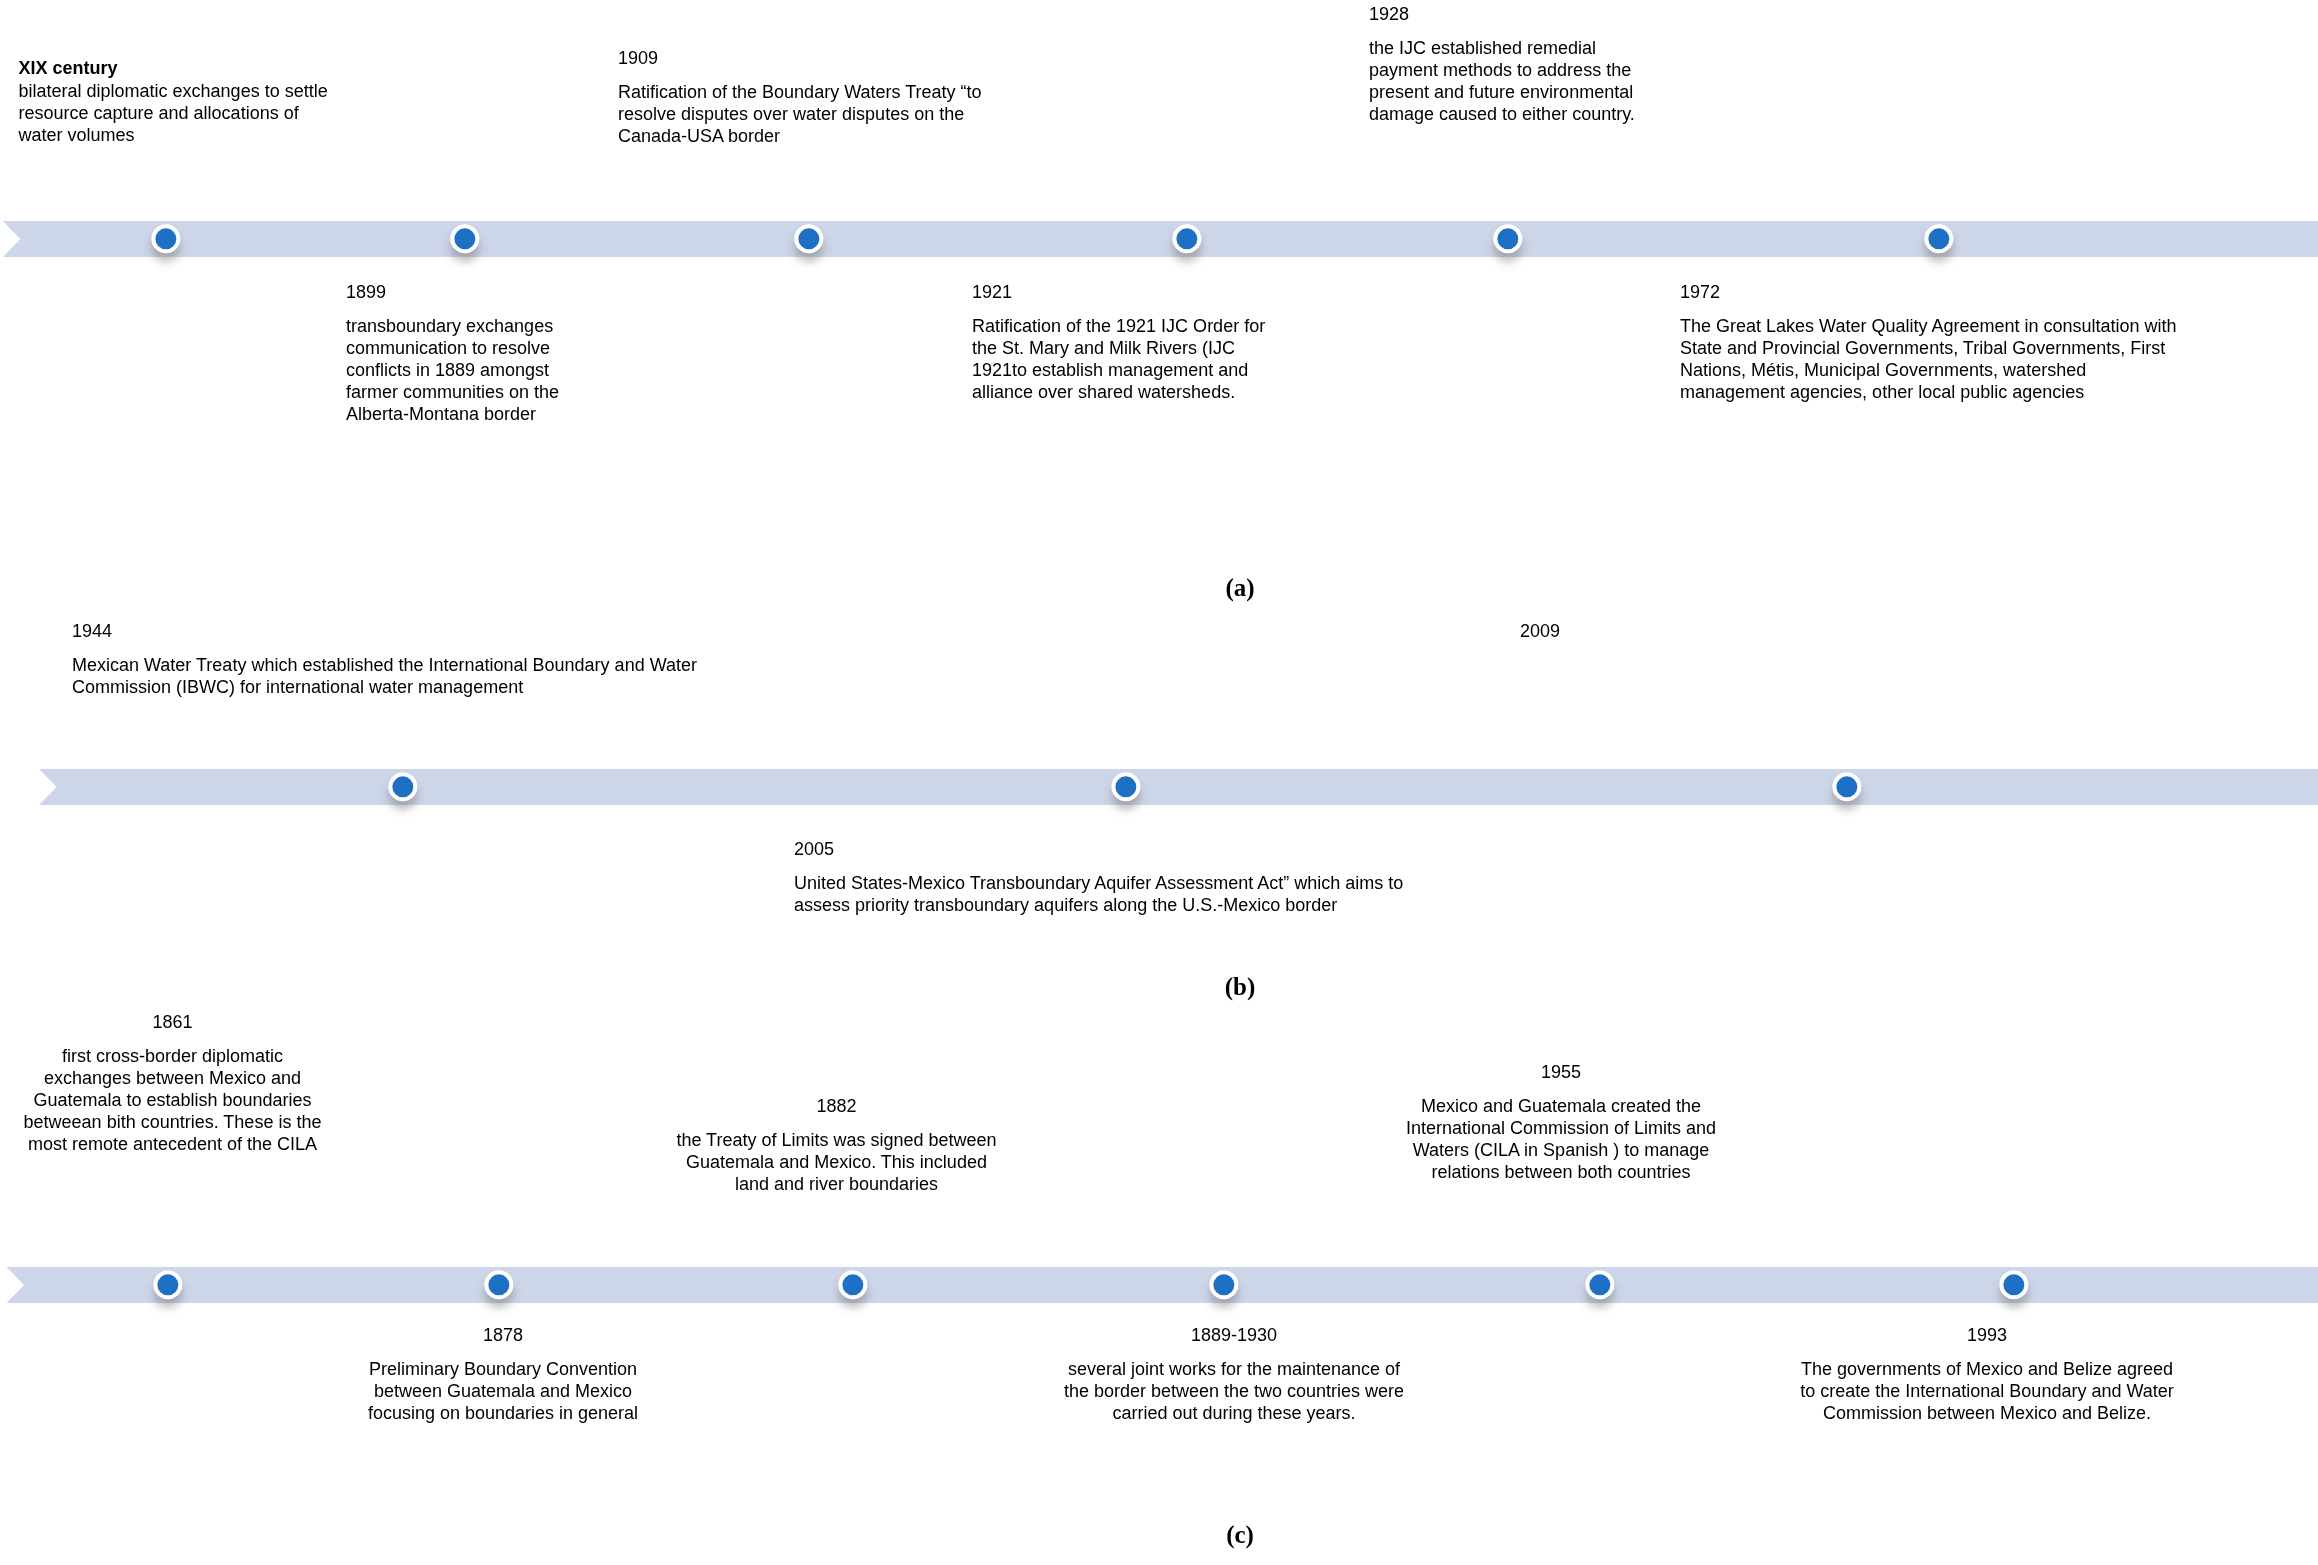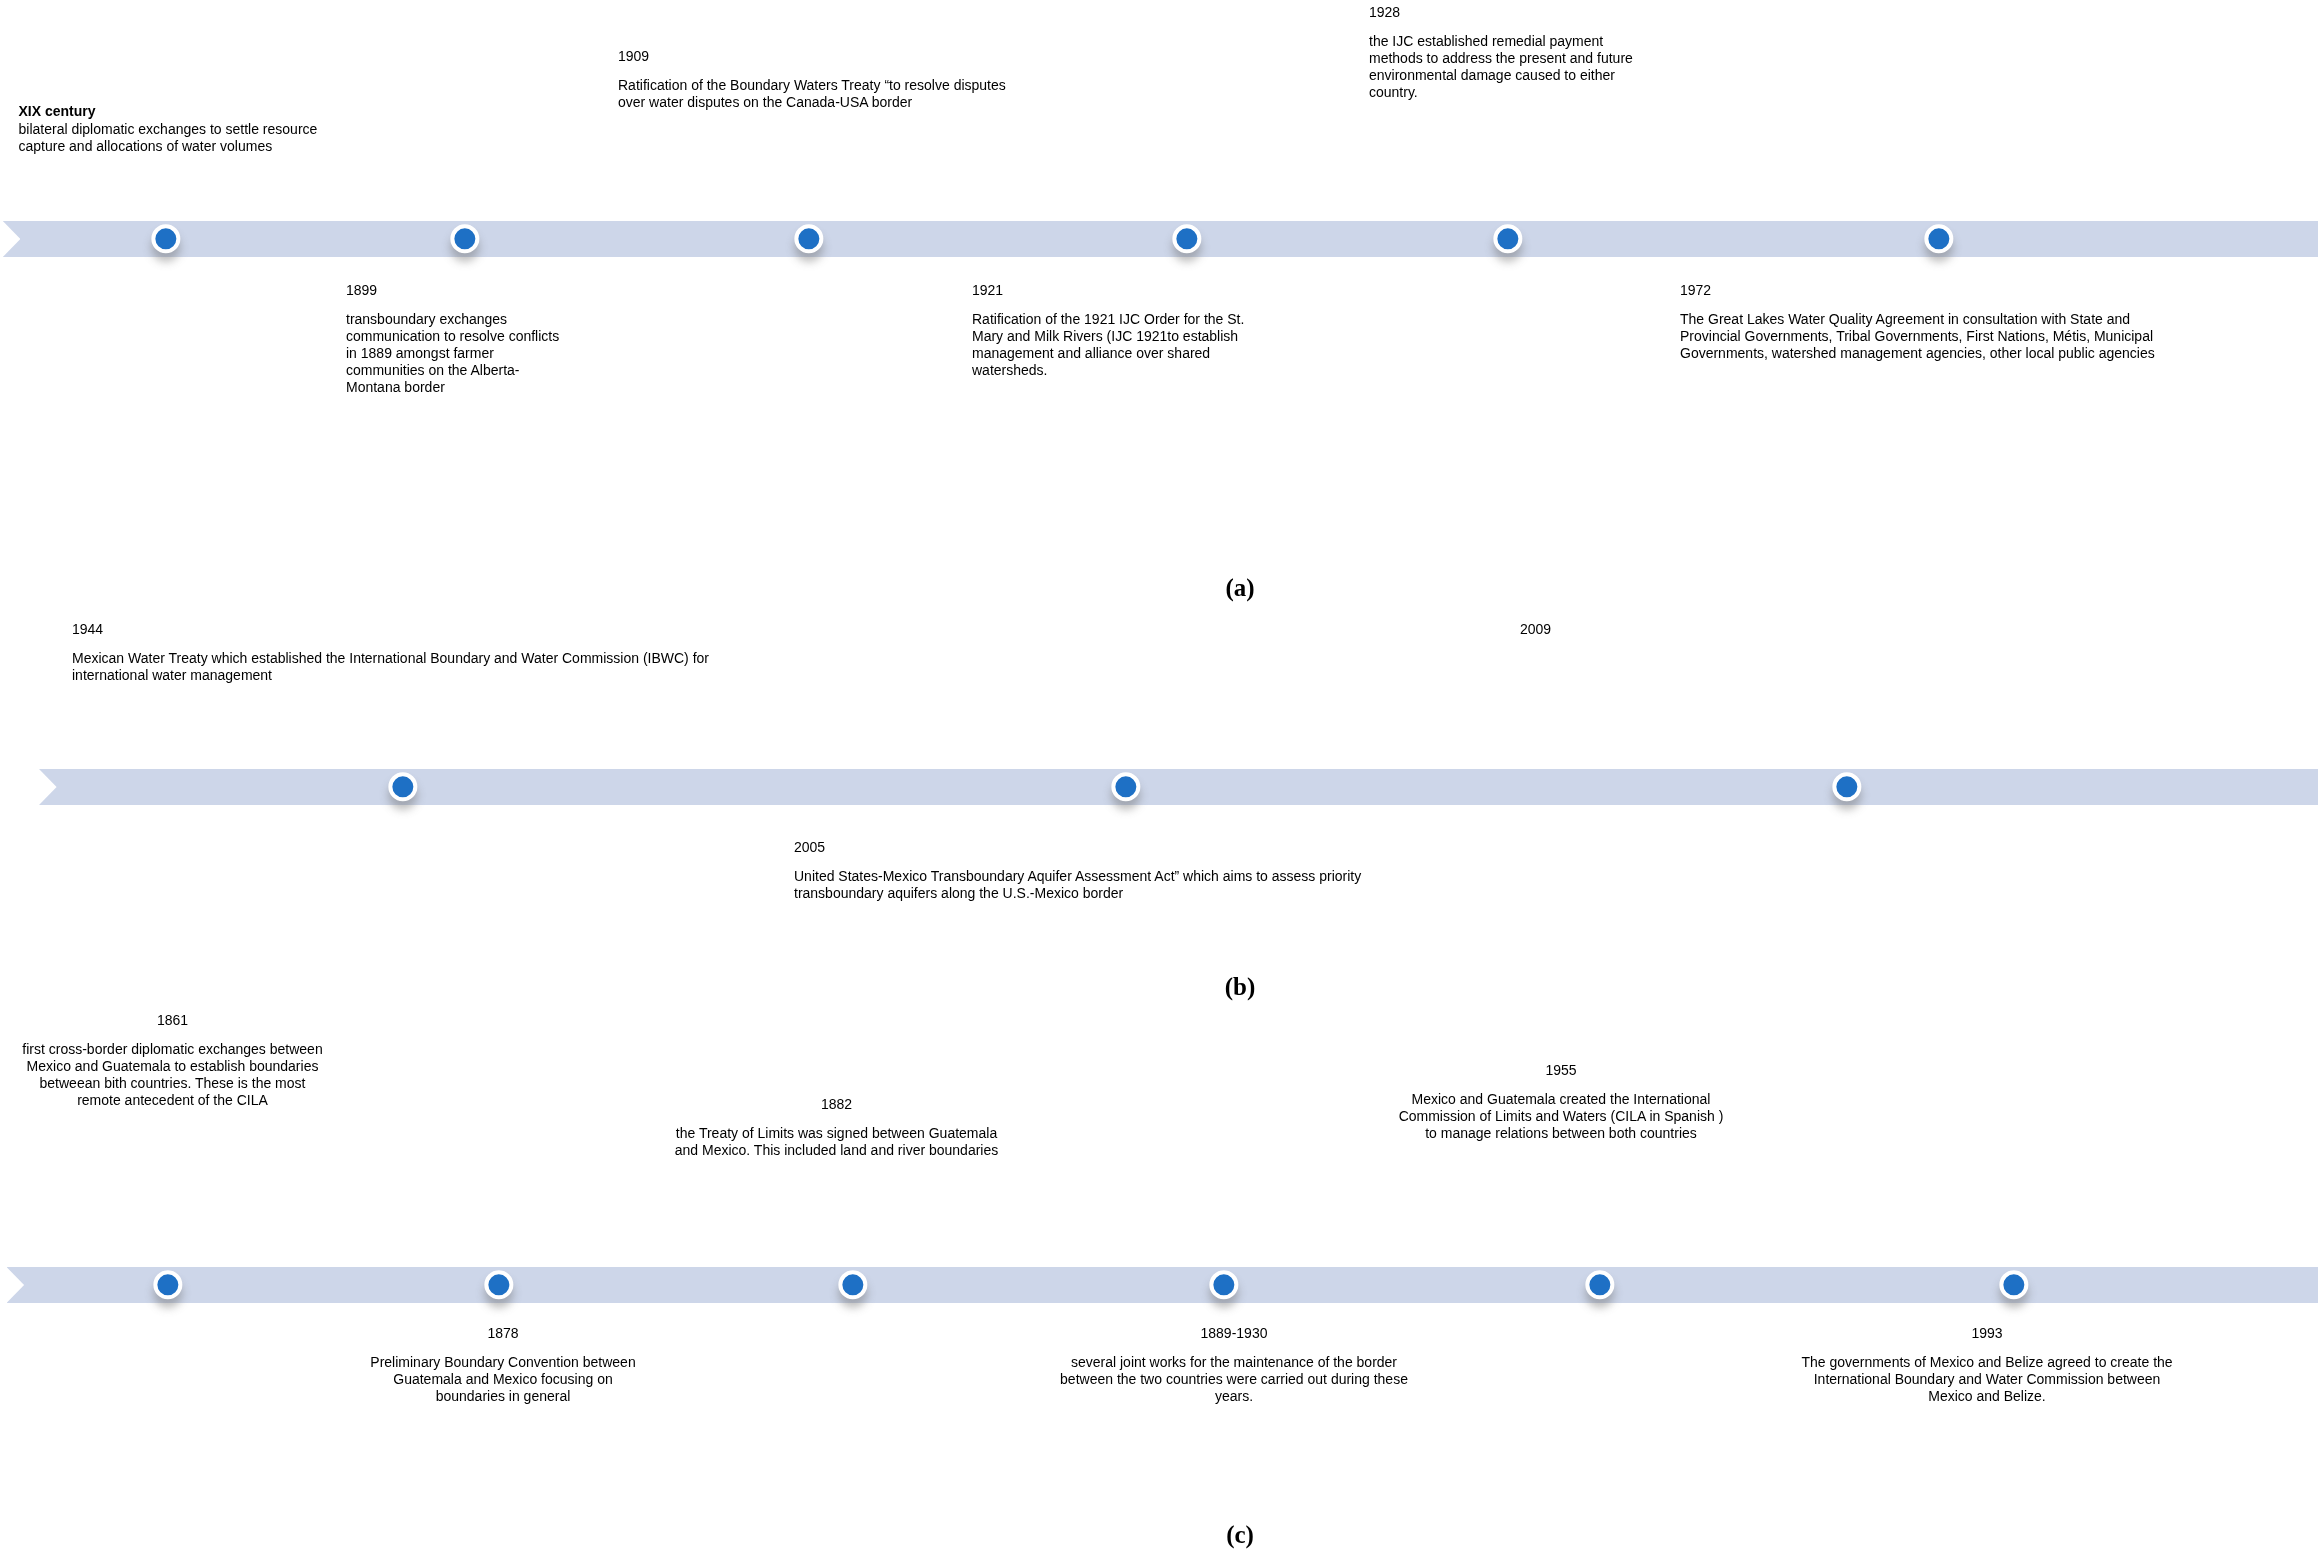--- a/index.html
+++ b/index.html
@@ -29,30 +29,30 @@
     position:absolute;
     width:21.3px;height:21.3px;
     border-radius:50%;
     background:var(--dot);
     border:4.6px solid var(--dot_ring);
     box-shadow:0 8.3px 8.3px rgba(110,110,110,0.45);
     transform:translate(-50%,-50%);
   }
   .event{
     position:absolute;
-    font-size:14px;
+    font-size:18px;
     line-height:1.22;
     letter-spacing:0;
   }
   .event .year{
     margin-bottom:12px;
     white-space:nowrap;
   }
   .event.tight .year{margin-bottom:0.9px;}
-  .event.bold-year .year{font-weight:bold;margin-top:45px;}
+  .event.bold-year .year{font-weight:bold;}
   .event.center{text-align:center;}
   .caption{
     position:absolute;
     transform:translateX(-50%);
     font-family:"Liberation Serif", serif;
     font-weight:bold;
     font-size:25px;
   }
 </style>
 </head>

